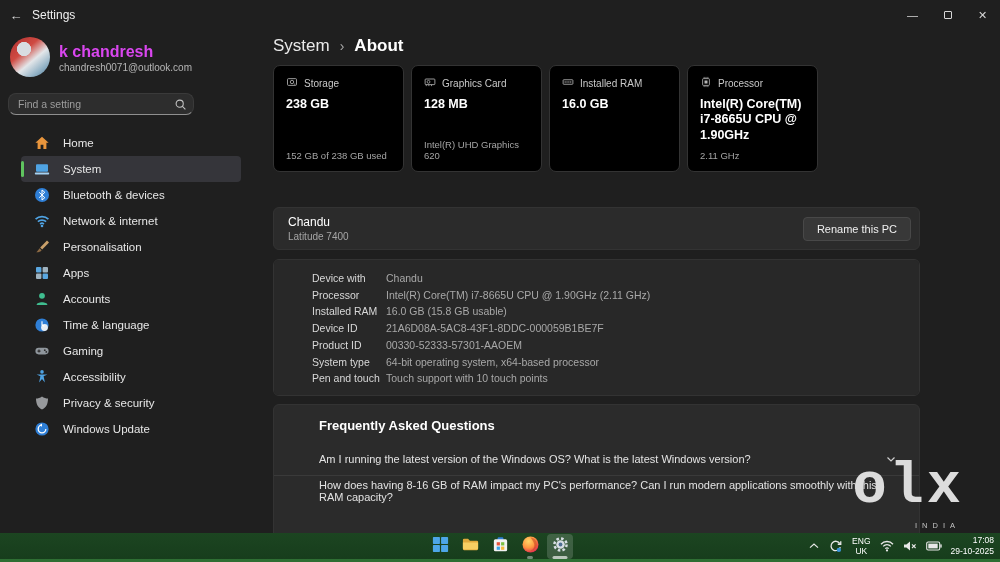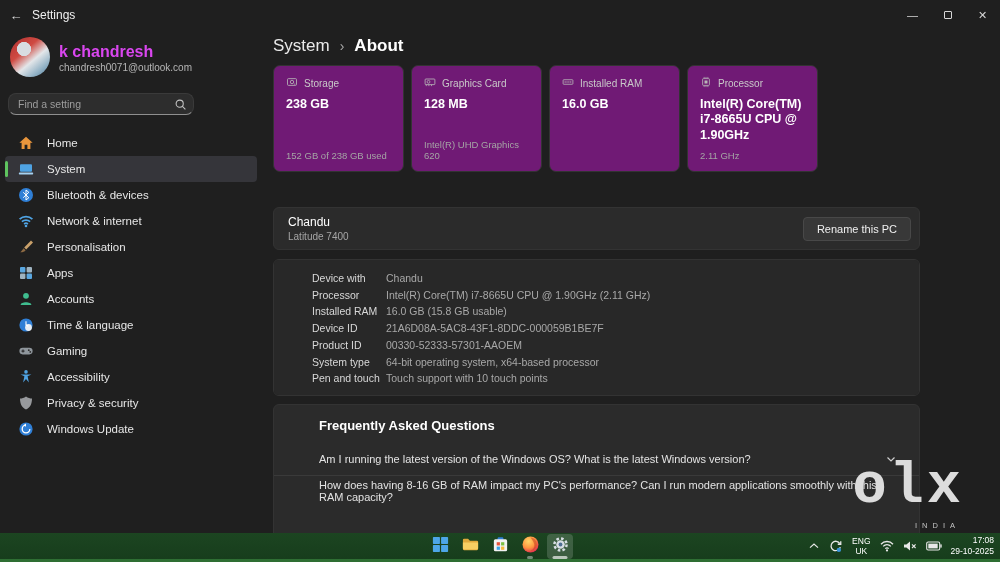--- a/index.html
+++ b/index.html
@@ -20,35 +20,35 @@
   .profile { display:flex; align-items:center; gap:9px; margin:7px 0 0 10px; }
   .avatar { width:40px; height:40px; border-radius:50%; background:
       radial-gradient(circle at 35% 30%, #d8dde2 0 18%, transparent 19%),
       linear-gradient(140deg,#b03030 0%,#cf4a42 35%,#e3e6e9 58%,#8fb0c4 80%,#4f7694 100%); }
   .p-name { font-size:16px; font-weight:bold; color:#d946ef; line-height:1.25; }
   .p-email { font-size:10px; color:#b5b5b5; }
   .searchbox { position:relative; margin:16px 0 0 8px; width:186px; }
   .searchbox input { width:100%; height:22px; background:#2d2d2d; border:1px solid #3a3a3a; border-bottom:1px solid #8f8f8f; border-radius:8px; color:#e8e8e8; font-size:10.5px; padding:0 24px 0 9px; outline:none; }
   .searchbox input::placeholder { color:#9d9d9d; }
   .search-ic { position:absolute; right:7px; top:4px; width:13px; height:13px; }
-  .nav { margin-top:15px; padding:0 5px; }
+  .nav { margin-top:15px; padding:0 21px; }
   .nav-item { position:relative; display:flex; align-items:center; gap:13px; height:26px; padding-left:13px; border-radius:4px; color:#e6e6e6; font-size:11.5px; cursor:pointer; }
   .nav-item.active { background:#35353a; }
   .accent { position:absolute; left:0; top:5px; width:3px; height:16px; border-radius:2px; background:#5fc45f; }
   .nicon { width:16px; height:16px; display:flex; }
   .nicon svg { width:16px; height:16px; }
 
   
   .main { position:absolute; left:273px; top:30px; width:647px; bottom:0; }
   .breadcrumb { margin-top:6px; font-size:17px; color:#e9e9e9; display:flex; align-items:center; gap:10px; }
   .bc-current { font-weight:bold; color:#fff; }
   .bc-sep { color:#a9a9a9; font-size:14px; }
 
   .cards { display:flex; gap:7px; margin-top:9px; }
-  .card { width:131px; height:107px; background:#701a75; border:1px solid #333; border-radius:7px; padding:10px 12px; display:flex; flex-direction:column; }
+  .card { width:131px; height:107px; background:#000000; border:1px solid #333; border-radius:7px; padding:10px 12px; display:flex; flex-direction:column; }
   .card-head { display:flex; align-items:center; gap:6px; font-size:10px; color:#c9c9c9; }
   .card-head svg { width:12px; height:12px; }
   .card-value { margin-top:7px; font-size:12.5px; font-weight:bold; color:#fff; line-height:1.22; }
   .card-caption { margin-top:auto; font-size:9.5px; color:#a5a5a5; }
 
   .device-row { margin-top:35px; height:43px; background:#2b2b2b; border:1px solid #333; border-radius:6px; display:flex; align-items:center; padding:0 8px 0 14px; }
   .dev-name { font-size:12px; color:#fff; line-height:1.3; }
   .dev-model { font-size:10px; color:#a5a5a5; }
   .btn { margin-left:auto; background:#383838; border:1px solid #484848; border-radius:4px; color:#f0f0f0; font-size:11px; padding:5px 13px; cursor:pointer; font-family:inherit; }
 

